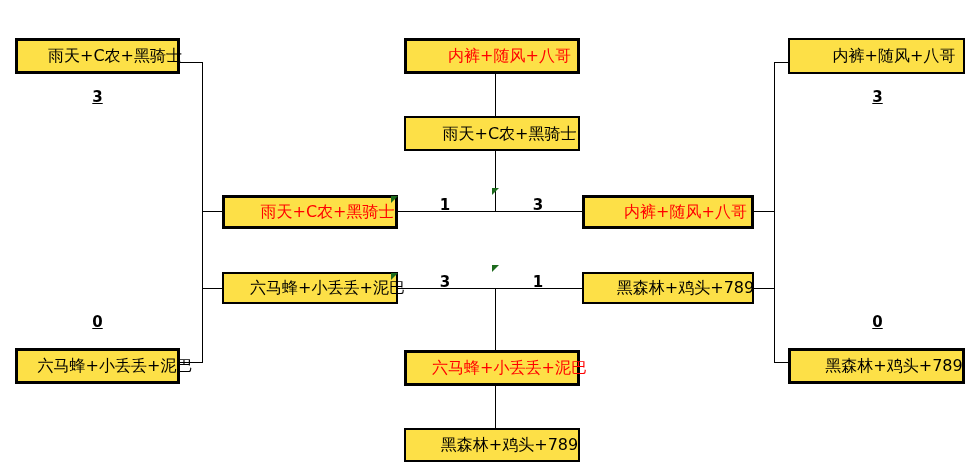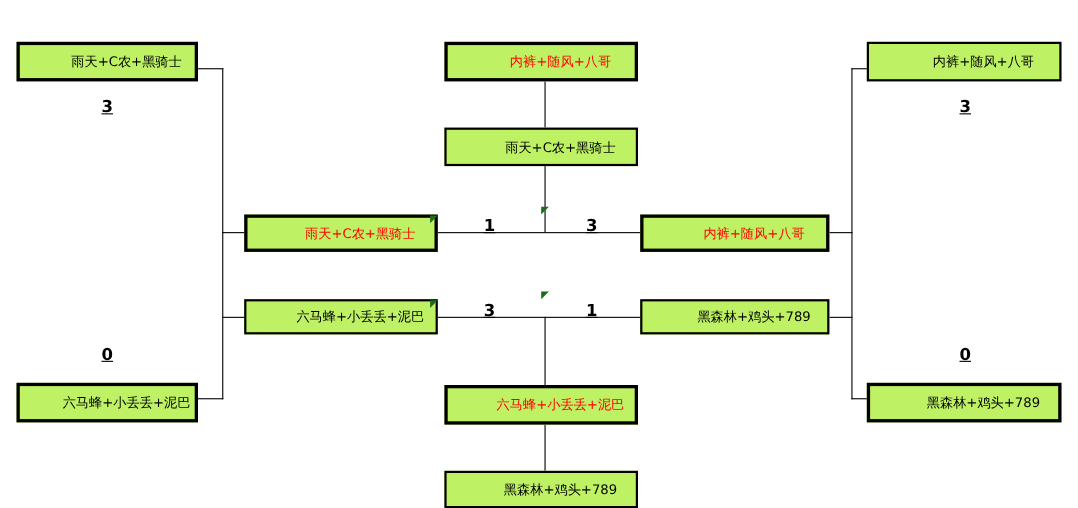--- a/index.html
+++ b/index.html
@@ -12,25 +12,25 @@
     width: 980px;
     height: 462px;
     background: #ffffff;
     font-family: "DejaVu Sans", sans-serif;
     overflow: hidden;
   }
   .box {
     position: absolute;
     box-sizing: border-box;
     border: 2px solid #000000;
-    background: #bef264;
+    background: #fde047;
     display: flex;
     align-items: center;
     justify-content: center;
-    font-size: 12px;
+    font-size: 16px;
     line-height: 1;
     color: #000000;
     white-space: nowrap;
     z-index: 3;
     padding-left: 35px;
   }
   .box.red { color: #ff0000; }
   .box.thick { border-width: 3px; }
   .score {
     position: absolute;

